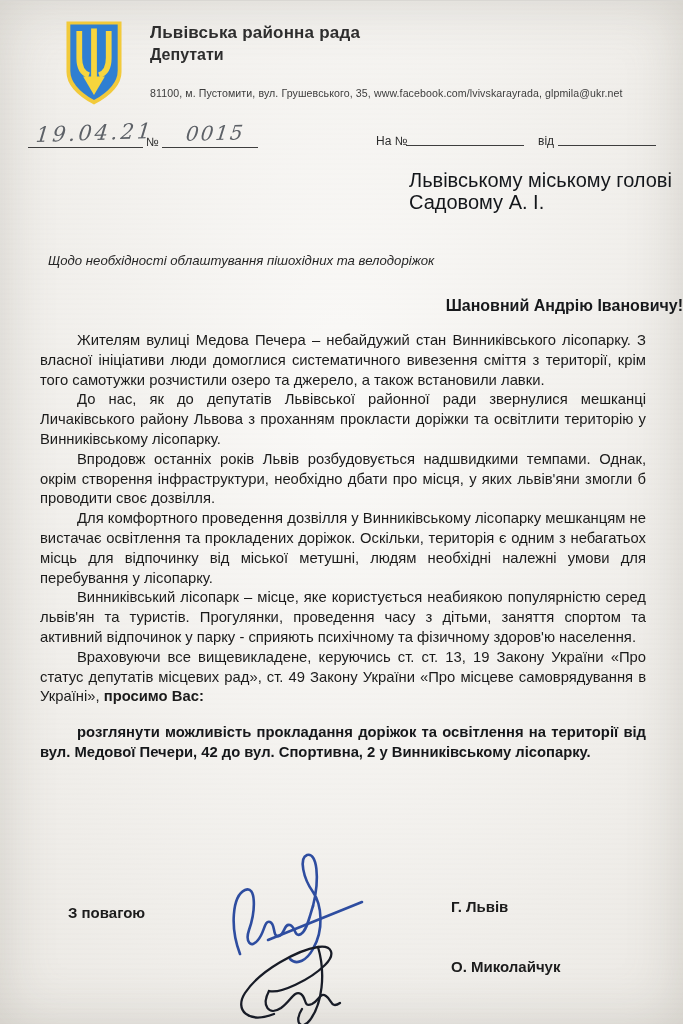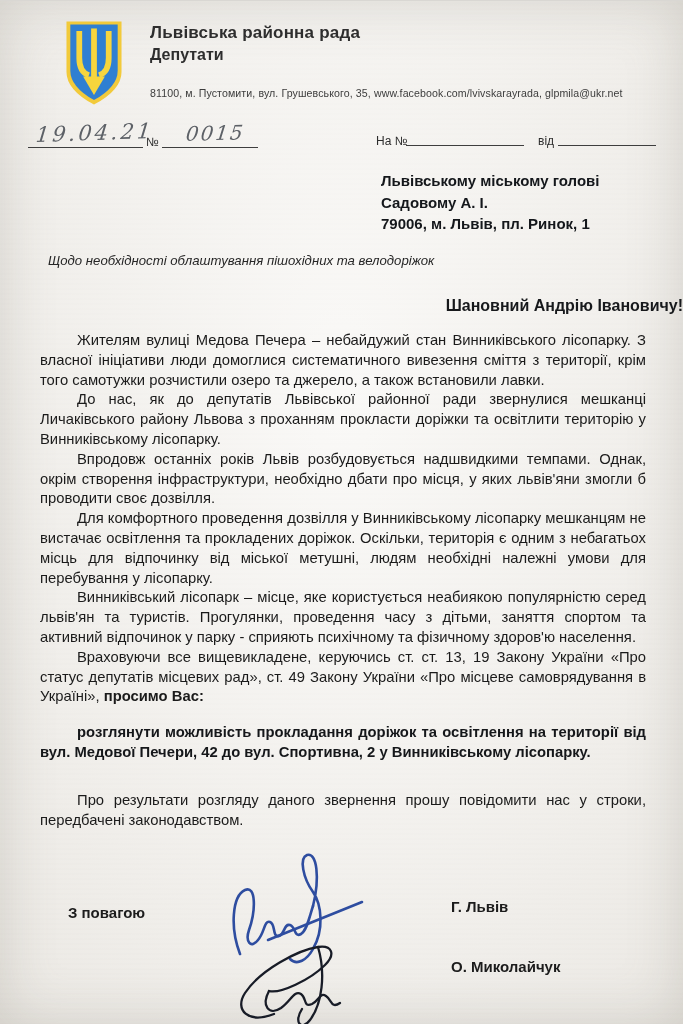--- a/index.html
+++ b/index.html
@@ -30,21 +30,21 @@
   .hw-num{ position:absolute; left:186px; top:-2px; font-size:20px; letter-spacing:2px; transform:rotate(-1.5deg) skewX(-8deg); }
   .uline{ position:absolute; border-bottom:1.6px solid #3e3e3e; }
   .uline.date{ left:28px; top:0; width:115px; height:25px; }
   .uline.num{ left:162px; top:0; width:96px; height:25px; }
   .num-label{ position:absolute; left:146px; top:12px; }
   .nalabel{ position:absolute; left:376px; top:11px; }
   .uline.na{ left:406px; top:0; width:118px; height:23px; border-bottom-width:1.2px; }
   .vidlabel{ position:absolute; left:538px; top:11px; }
   .uline.vid{ left:558px; top:0; width:98px; height:23px; border-bottom-width:1.2px; }
   
-  .recipient{ position:absolute; left:381px; top:169px; font-weight:bold; font-size:15px; line-height:21.5px; color:#14171b; }
+  .recipient{ position:absolute; left:409px; top:169px; font-weight:normal; font-size:20px; line-height:21.5px; color:#14171b; }
   
   .subject{ position:absolute; left:48px; top:252px; font-style:italic; font-size:13.2px; color:#262626; }
   .salutation{ position:absolute; left:0; top:296px; width:683px; text-align:right; font-weight:bold; font-size:16px; color:#17191c; }
   
   .body-text{ position:absolute; left:40px; top:330px; width:606px; font-size:14.8px; line-height:19.8px; text-align:justify; color:#1b1b1b; }
   .body-text p{ text-indent:37px; }
   .b{ font-weight:bold; }
   .req{ font-weight:bold; margin-top:16px; color:#15171a; }
   .closing{ margin-top:28px; }
   
@@ -83,35 +83,33 @@
     <span class="hw hw-num">0015</span>
     <span class="nalabel">На №</span>
     <span class="uline na"></span>
     <span class="vidlabel">від</span>
     <span class="uline vid"></span>
   </div>
 
   <div class="recipient">
     <div>Львівському міському голові</div>
     <div>Садовому А. І.</div>
-    <div>79006, м. Львів, пл. Ринок, 1</div>
   </div>
 
   <div class="subject">Щодо необхідності облаштування пішохідних та велодоріжок</div>
   <div class="salutation">Шановний Андрію Івановичу!</div>
 
   <div class="body-text">
     <p>Жителям вулиці Медова Печера – небайдужий стан Винниківського лісопарку. З власної ініціативи люди домоглися систематичного вивезення сміття з території, крім того самотужки розчистили озеро та джерело, а також встановили лавки.</p>
     <p>До нас, як до депутатів Львівської районної ради звернулися мешканці Личаківського району Львова з проханням прокласти доріжки та освітлити територію у Винниківському лісопарку.</p>
     <p>Впродовж останніх років Львів розбудовується надшвидкими темпами. Однак, окрім створення інфраструктури, необхідно дбати про місця, у яких львів'яни змогли б проводити своє дозвілля.</p>
     <p>Для комфортного проведення дозвілля у Винниківському лісопарку мешканцям не вистачає освітлення та прокладених доріжок. Оскільки, територія є одним з небагатьох місць для відпочинку від міської метушні, людям необхідні належні умови для перебування у лісопарку.</p>
     <p>Винниківський лісопарк – місце, яке користується неабиякою популярністю серед львів'ян та туристів. Прогулянки, проведення часу з дітьми, заняття спортом та активний відпочинок у парку - сприяють психічному та фізичному здоров'ю населення.</p>
     <p><span>Враховуючи все вищевикладене, керуючись ст. ст. 13, 19 Закону України «Про статус депутатів місцевих рад», ст. 49 Закону України «Про місцеве самоврядування в Україні»,</span> <span class="b">просимо Вас:</span></p>
     <p class="req">розглянути можливість прокладання доріжок та освітлення на території від вул. Медової Печери, 42 до вул. Спортивна, 2 у Винниківському лісопарку.</p>
-    <p class="closing">Про результати розгляду даного звернення прошу повідомити нас у строки, передбачені законодавством.</p>
   </div>
 
   <div class="respect">З повагою</div>
 
   <svg class="sign-svg" viewBox="0 0 165 178" xmlns="http://www.w3.org/2000/svg" aria-hidden="true">
 
     <g fill="none" stroke="#2e4da0" stroke-width="2.6" stroke-linecap="round">
       <path d="M28 108 C18 82 20 50 33 44 C44 39 44 64 37 84 C33 96 39 103 46 94 C53 86 52 74 58 76 C64 78 60 92 67 90 C73 88 72 77 78 79 C84 81 82 92 89 88 C95 84 97 72 101 60"></path>
       <path d="M101 60 C108 32 105 6 95 9 C87 12 91 32 101 46 C110 59 112 84 101 103 C95 114 85 120 78 113"></path>
       <path d="M56 94 L150 56"></path>

